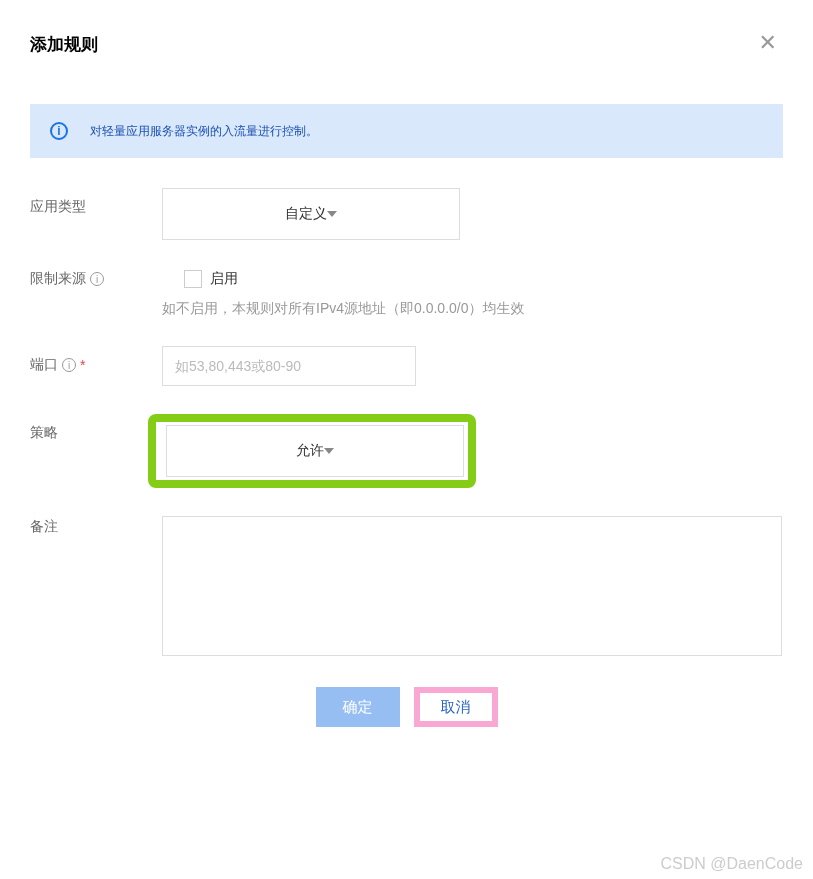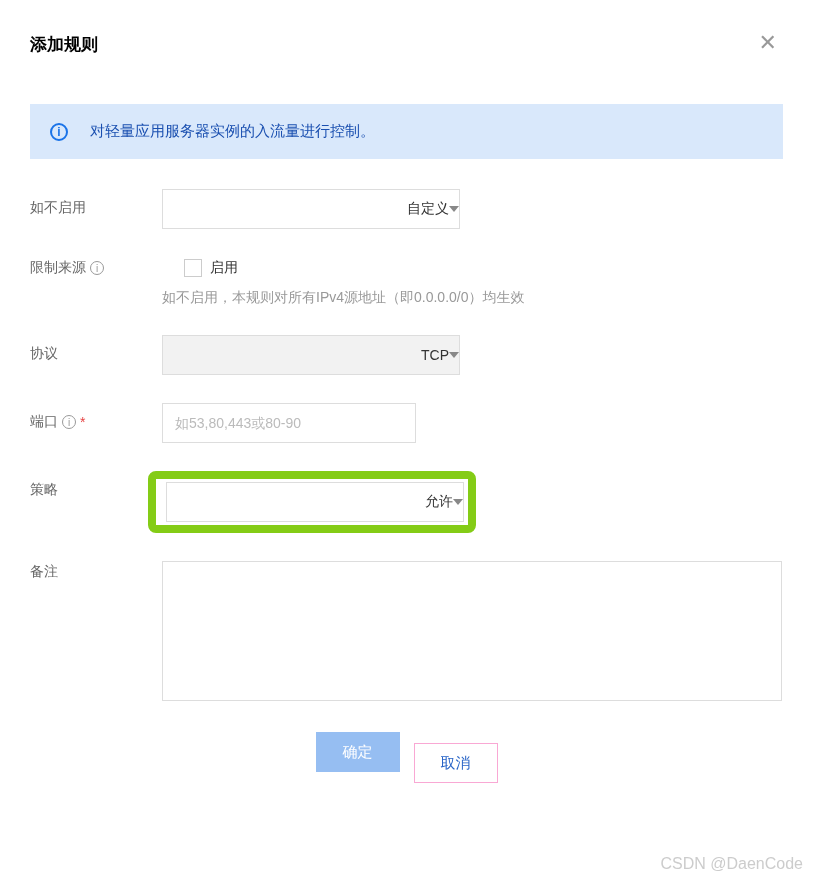--- a/index.html
+++ b/index.html
@@ -53,21 +53,21 @@
       align-items: center;
       justify-content: center;
       color: #1a73e8;
       font-weight: bold;
       font-size: 12px;
       margin-right: 22px;
       flex-shrink: 0;
     }
     .info-text {
       color: #1a4fb0;
-      font-size: 15px;
+      font-size: 12px;
     }
     .form-row {
       display: flex;
       margin-bottom: 28px;
       align-items: flex-start;
     }
     .form-label {
       width: 132px;
       flex-shrink: 0;
       font-size: 14px;
@@ -94,26 +94,26 @@
       font-size: 10px;
       font-style: normal;
       color: #999;
       cursor: pointer;
     }
     .form-control {
       flex: 1;
     }
     .select-box {
       width: 298px;
-      height: 40px;
-      border: 1px solid #ddd;
-      display: flex;
-      align-items: center;
-      justify-content: flex-end;
-      padding: 0 0;
+      height: 52px;
+      border: 1px solid #ddd;
+      display: flex;
+      align-items: center;
+      justify-content: center;
+      padding: 0 16px;
       cursor: pointer;
       background: #fff;
     }
     .select-box.disabled {
       background: #f2f2f2;
       border-color: #ddd;
     }
     .select-value {
       color: #333;
     }
@@ -194,23 +194,22 @@
       cursor: pointer;
       border: none;
       outline: none;
     }
     .btn-primary {
       background: #96bef2;
       color: #fff;
     }
     .btn-secondary {
       background: #fff;
-      border: 1px solid #f9a8d4;
+      border: 6px solid #f9a8d4;
       color: #2864c7;
-      margin-top: 11px;
     }
     .watermark {
       position: absolute;
       bottom: 6px;
       right: 10px;
       font-size: 16px;
       color: #ccc;
     }
   </style>
 </head>
@@ -221,21 +220,21 @@
     <div class="modal-title">添加规则</div>
     <div class="close-icon">✕</div>
   </div>
 
   <div class="info-banner">
     <div class="info-icon">i</div>
     <div class="info-text">对轻量应用服务器实例的入流量进行控制。</div>
   </div>
 
   <div class="form-row">
-    <div class="form-label">如不启用</div>
+    <div class="form-label">应用类型</div>
     <div class="form-control">
       <div class="select-box">
         <span class="select-value">自定义</span>
         <span class="chevron-down"></span>
       </div>
     </div>
   </div>
 
   <div class="form-row">
     <div class="form-label top">
@@ -244,29 +243,20 @@
     </div>
     <div class="form-control">
       <div class="checkbox-wrap">
         <div class="checkbox"></div>
         <span class="checkbox-label">启用</span>
       </div>
       <div class="helper-text">如不启用，本规则对所有IPv4源地址（即0.0.0.0/0）均生效</div>
     </div>
   </div>
 
-  <div class="form-row">
-    <div class="form-label">协议</div>
-    <div class="form-control">
-      <div class="select-box disabled">
-        <span class="select-value">TCP</span>
-        <span class="chevron-down"></span>
-      </div>
-    </div>
-  </div>
 
   <div class="form-row">
     <div class="form-label">
       <span>端口</span>
       <span class="help-icon">i</span>
       <span class="required">*</span>
     </div>
     <div class="form-control">
       <input type="text" class="text-input" placeholder="如53,80,443或80-90" style="">
     </div>

